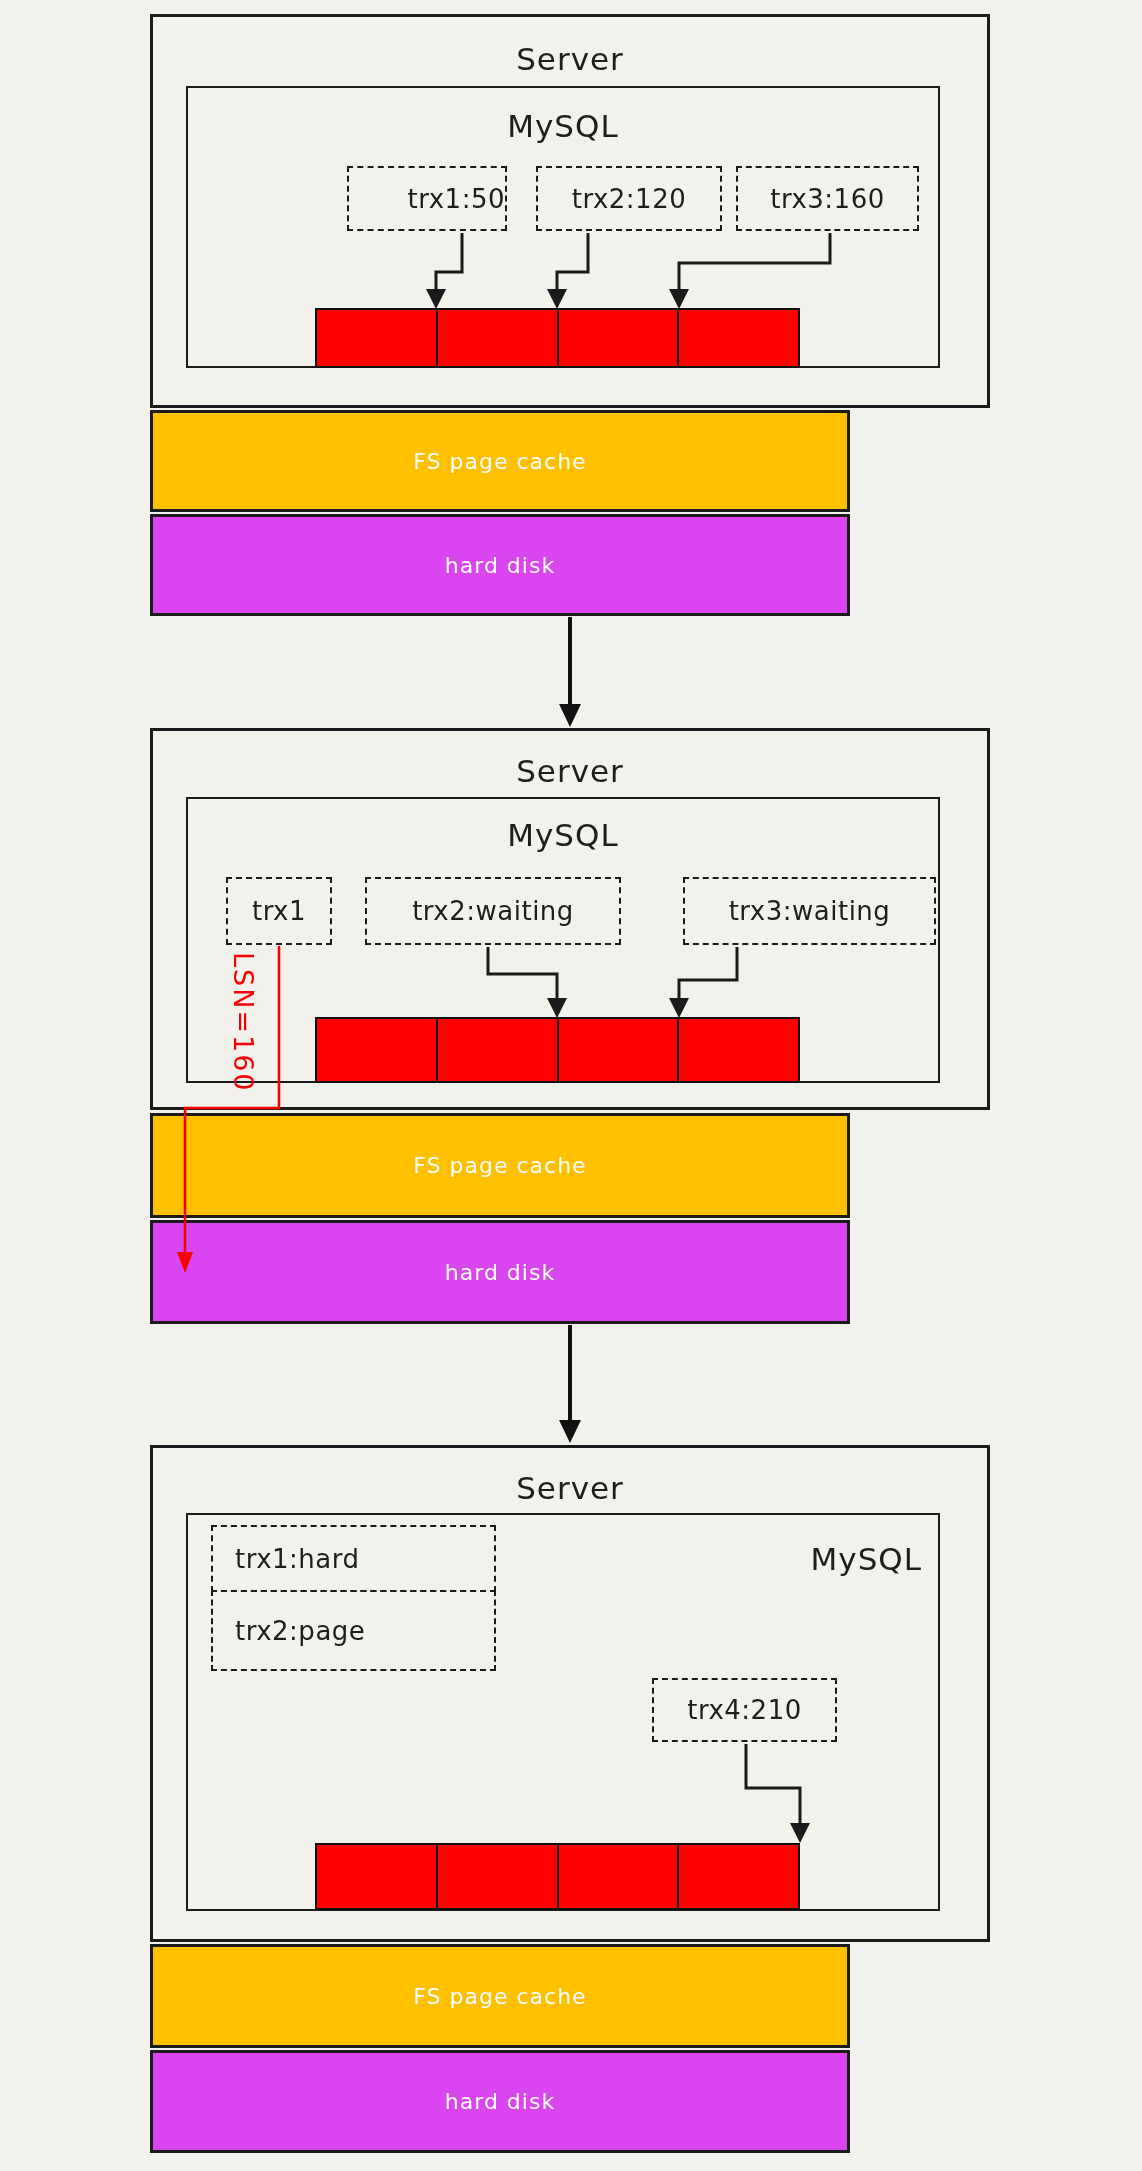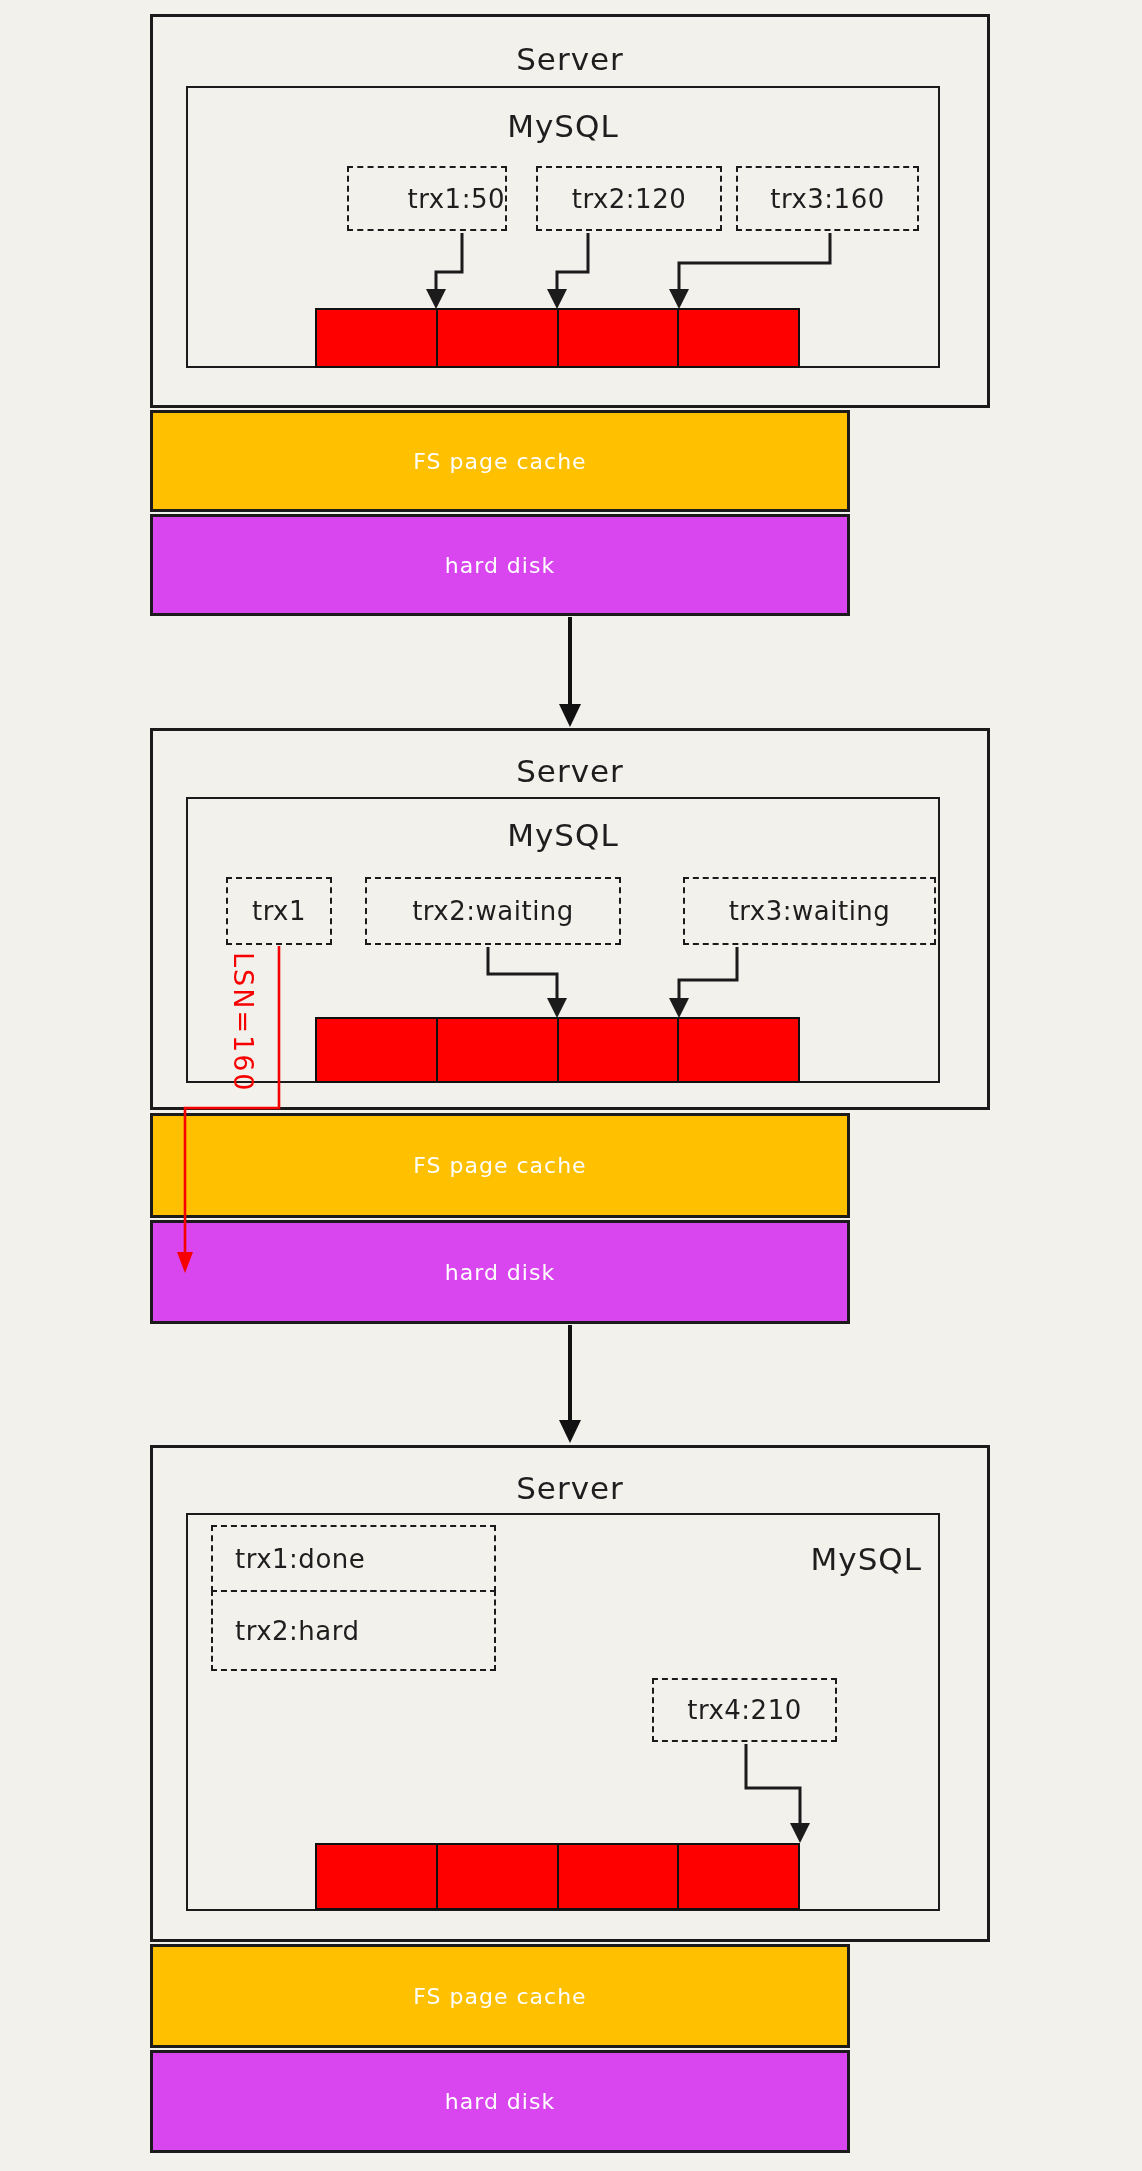--- a/index.html
+++ b/index.html
@@ -97,24 +97,24 @@
 
   <div class="abs solidbox" style="left:150px; top:1445px; width:840px; height:497px;">
     <div class="title" style="top:22px;">Server</div>
   </div>
 
   <div class="abs innerbox" style="left:186px; top:1513px; width:754px; height:398px;">
     <div class="title-right" style="top:26px;">MySQL</div>
   </div>
 
   <div class="abs trx trx-left" style="left:211px; top:1525px; width:285px; height:67px;">
-    <span>trx1:done</span>
+    <span>trx1:hard</span>
   </div>
   <div class="abs trx trx-left" style="left:211px; top:1590px; width:285px; height:81px;">
-    <span>trx2:hard</span>
+    <span>trx2:page</span>
   </div>
   <div class="abs trx" style="left:652px; top:1678px; width:185px; height:64px;">
     <span>trx4:210</span>
   </div>
 
   <div class="abs logbuf" style="left:315px; top:1843px; width:485px; height:67px;">
     <div class="seg"></div>
     <div class="seg"></div>
     <div class="seg"></div>
     <div class="seg"></div>

